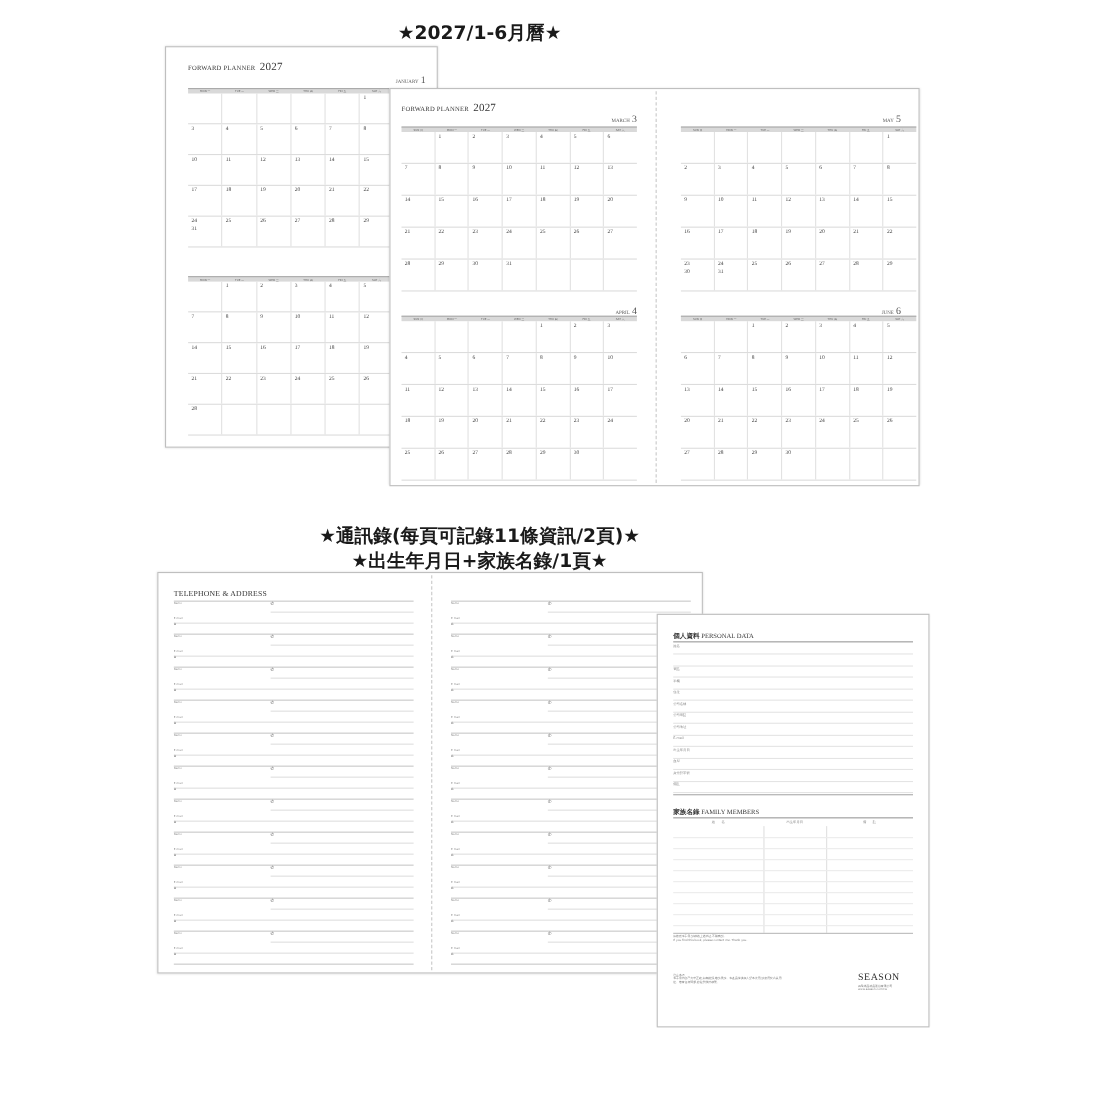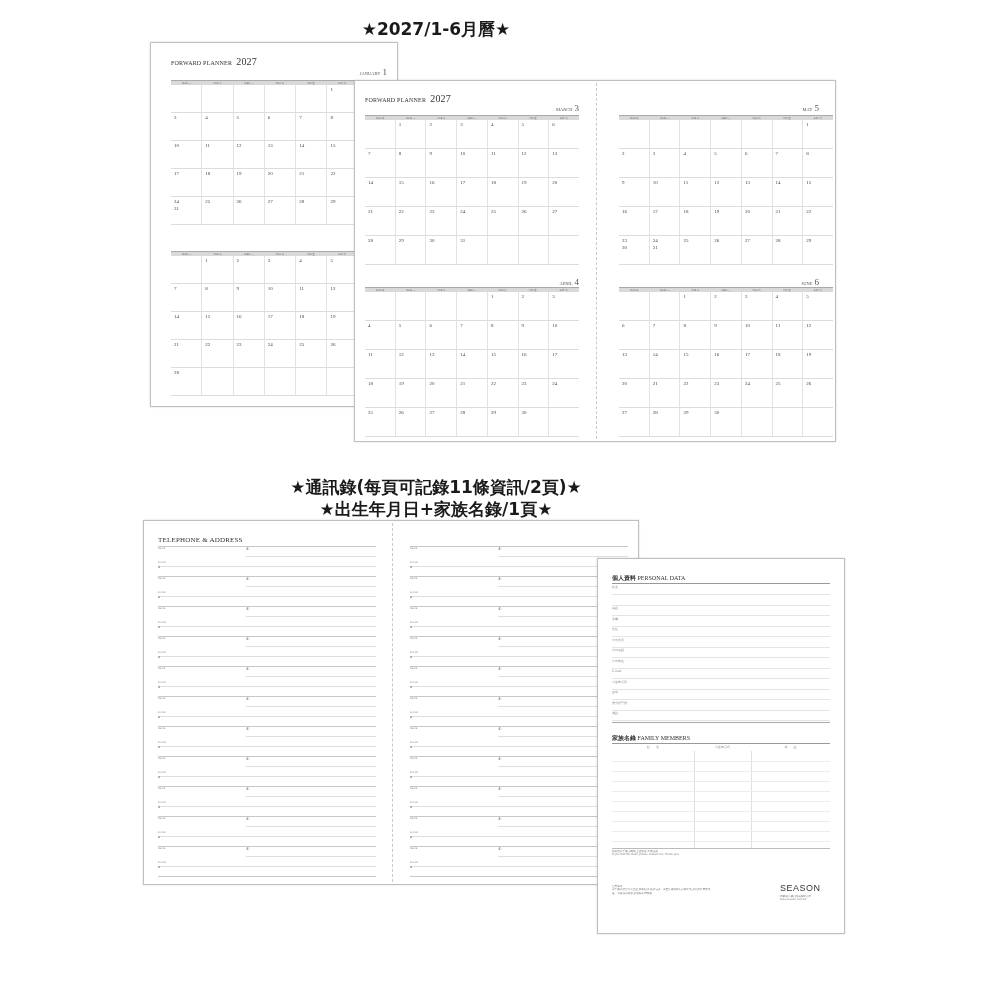--- a/index.html
+++ b/index.html
@@ -37,21 +37,21 @@
   .tel-entry .mid-lbl { position: absolute; left: 0; top: 15px; font-size: 2.5px; color: #888; }
   .tel-entry .home-icon { position: absolute; left: 0; top: 19px; font-size: 3.5px; color: #555; }
 
   
   .pd-title { position: absolute; font-family: "Liberation Serif", serif; font-size: 6px; color: #333; }
   .pd-title b { font-family: "DejaVu Serif", serif; font-size: 6px; }
   .pd-row { position: absolute; left: 0; right: 0; font-size: 3px; color: #888; border-bottom: 1px solid #e4e4e4; height: 10px; }
   .fm-cols { position: absolute; display: flex; font-size: 3px; color: #888; }
   .fm-cols div { text-align: center; }
   .small-text { position: absolute; font-size: 2.6px; color: #777; line-height: 3.4px; }
-  .season-logo { position: absolute; font-family: Liberation Sans, sans-serif; font-size: 9px; color: #333; letter-spacing: 0.5px; text-align: right; }
+  .season-logo { position: absolute; font-family: Liberation Serif, serif; font-size: 9px; color: #333; letter-spacing: 0.5px; text-align: right; }
 </style>
 </head>
 <body>
 
 <div class="heading h1">★2027/1-6月曆★</div>
 <div class="heading h2">★通訊錄(每頁可記錄11條資訊/2頁)★</div>
 <div class="heading h3">★出生年月日+家族名錄/1頁★</div>
 
 <div class="page" style="left:150px; top:42px; width:248px; height:365px;">
   <div class="cal-title" style="left:20px; top:13px;">

